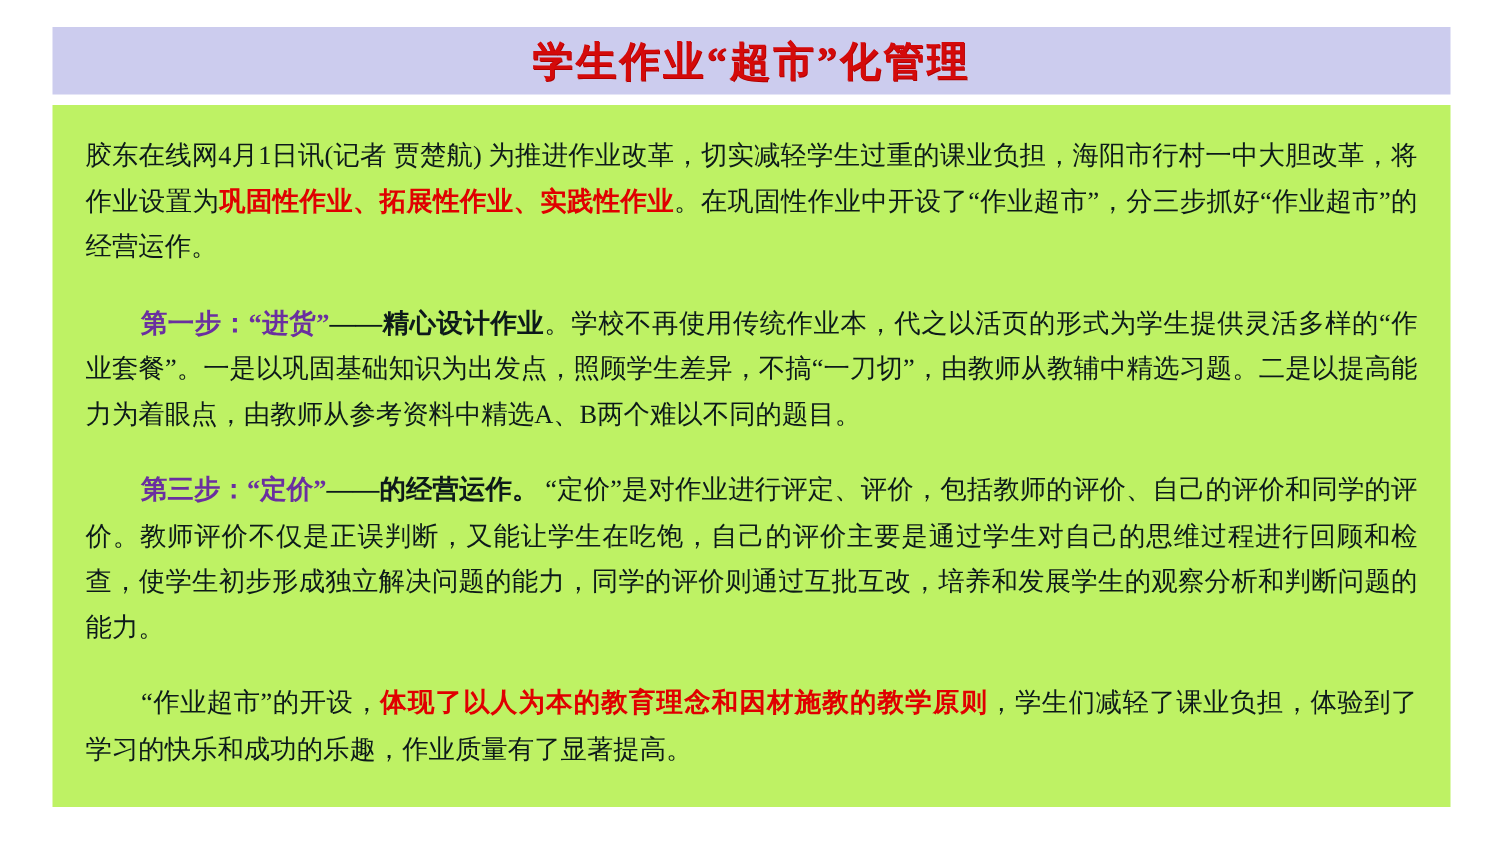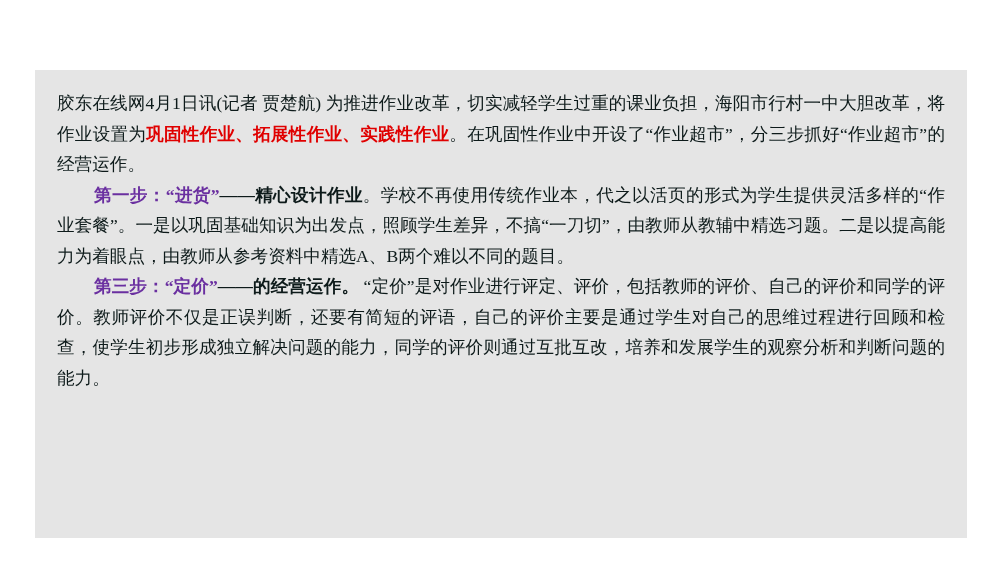--- a/index.html
+++ b/index.html
@@ -38,35 +38,36 @@
     font-family: "Liberation Serif", "DejaVu Serif", serif;
     text-shadow: 0.5px 0.5px 0 #b00000;
     white-space: nowrap;
   }
   .body-panel {
     position: absolute;
     left: 35px;
     top: 70px;
     width: 932px;
     height: 468px;
-    background: #e5e5e5;
+    background: #bef264;
     box-sizing: border-box;
     padding: 18px 22px 10px 22px;
   }
   .para {
     color: #0d1a1a;
     font-size: 17.6px;
     line-height: 30.5px;
     text-align: justify;
     text-justify: inter-character;
     margin: 0 0 0 0;
     font-family: "Liberation Serif", "DejaVu Serif", serif;
   }
   .para.indent {
     text-indent: 2.1em;
+    margin-top: 20px;
   }
   .red {
     color: #e00000;
     font-weight: bold;
   }
   .red-em {
     color: #e00000;
     font-weight: bold;
     letter-spacing: 0.5px;
   }
@@ -77,22 +78,26 @@
   .strong {
     color: #0d1a1a;
     font-weight: bold;
   }
 </style>
 </head>
 <body>
 
 <div class="slide">
 
+  <div class="title-band">
+    <div class="title-text">学生作业“超市”化管理</div>
+  </div>
 
   <div class="body-panel">
     <div id="paragraph-container">
         <div class="para"><span>胶东在线网4月1日讯(记者 贾楚航) 为推进作业改革，切实减轻学生过重的课业负担，海阳市行村一中大胆改革，将作业设置为</span><span class="red">巩固性作业、拓展性作业、实践性作业</span><span>。在巩固性作业中开设了“作业超市”，分三步抓好“作业超市”的经营运作。</span></div>
         <div class="para indent"><span class="purple">第一步：“进货”</span><span class="strong">——精心设计作业</span><span>。学校不再使用传统作业本，代之以活页的形式为学生提供灵活多样的“作业套餐”。一是以巩固基础知识为出发点，照顾学生差异，不搞“一刀切”，由教师从教辅中精选习题。二是以提高能力为着眼点，由教师从参考资料中精选A、B两个难以不同的题目。</span></div>
-        <div class="para indent"><span class="purple">第三步：“定价”</span><span class="strong">——的经营运作。</span><span> “定价”是对作业进行评定、评价，包括教师的评价、自己的评价和同学的评价。教师评价不仅是正误判断，还要有简短的评语，自己的评价主要是通过学生对自己的思维过程进行回顾和检查，使学生初步形成独立解决问题的能力，同学的评价则通过互批互改，培养和发展学生的观察分析和判断问题的能力。</span></div>
+        <div class="para indent"><span class="purple">第三步：“定价”</span><span class="strong">——的经营运作。</span><span> “定价”是对作业进行评定、评价，包括教师的评价、自己的评价和同学的评价。教师评价不仅是正误判断，又能让学生在吃饱，自己的评价主要是通过学生对自己的思维过程进行回顾和检查，使学生初步形成独立解决问题的能力，同学的评价则通过互批互改，培养和发展学生的观察分析和判断问题的能力。</span></div>
+        <div class="para indent"><span>“作业超市”的开设，</span><span class="red-em">体现了以人为本的教育理念和因材施教的教学原则</span><span>，学生们减轻了课业负担，体验到了学习的快乐和成功的乐趣，作业质量有了显著提高。</span></div>
       </div>
   </div>
 
 </div>
 
 </body></html>

